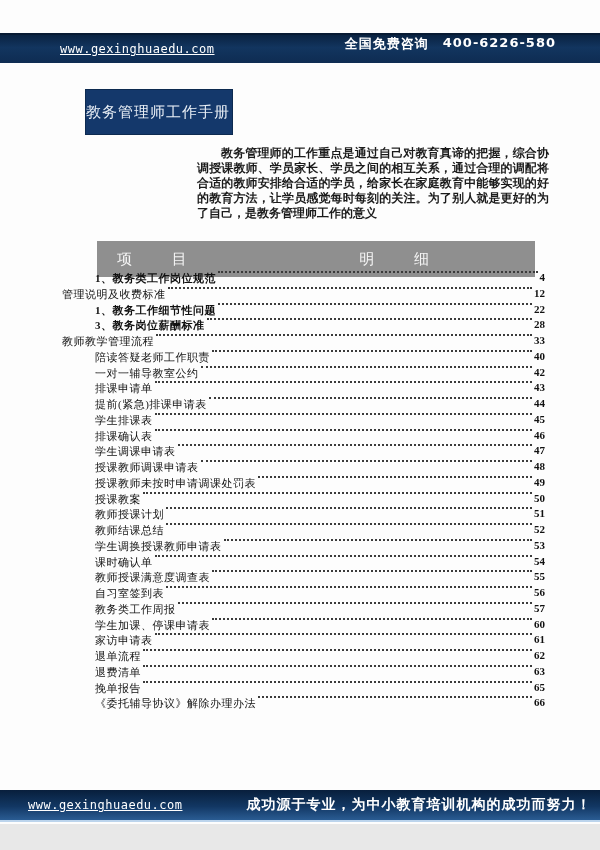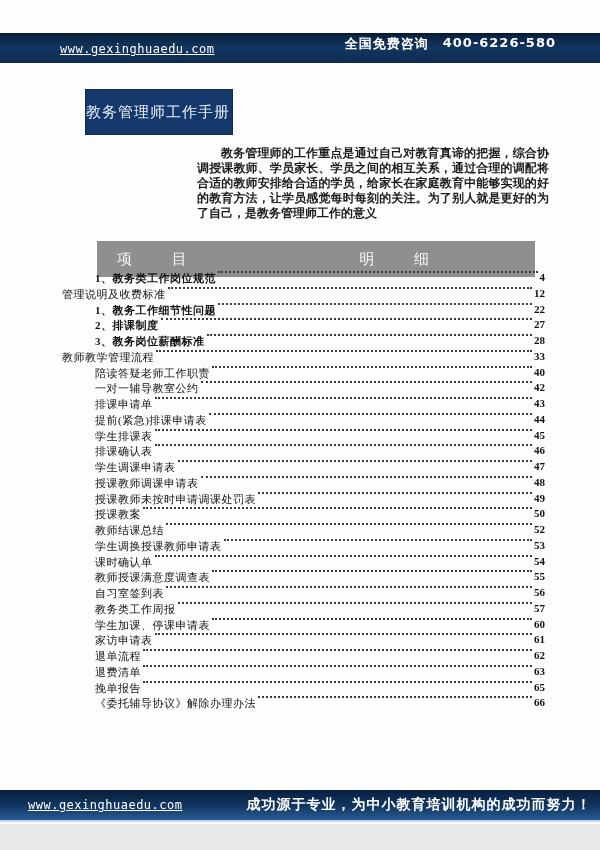--- a/index.html
+++ b/index.html
@@ -135,25 +135,20 @@
     <span class="toc-label">管理说明及收费标准</span>
     <span class="toc-leader"></span>
     <span class="toc-page">12</span>
   </div>
     <div class="toc-row lvl1 bold">
     <span class="toc-label">1、教务工作细节性问题</span>
     <span class="toc-leader"></span>
     <span class="toc-page">22</span>
   </div>
     <div class="toc-row lvl1 bold">
-    <span class="toc-label">2、排课制度</span>
-    <span class="toc-leader"></span>
-    <span class="toc-page">27</span>
-  </div>
-    <div class="toc-row lvl1 bold">
     <span class="toc-label">3、教务岗位薪酬标准</span>
     <span class="toc-leader"></span>
     <span class="toc-page">28</span>
   </div>
     <div class="toc-row lvl0">
     <span class="toc-label">教师教学管理流程</span>
     <span class="toc-leader"></span>
     <span class="toc-page">33</span>
   </div>
     <div class="toc-row lvl1">
@@ -198,20 +193,25 @@
   </div>
     <div class="toc-row lvl1">
     <span class="toc-label">授课教师未按时申请调课处罚表</span>
     <span class="toc-leader"></span>
     <span class="toc-page">49</span>
   </div>
     <div class="toc-row lvl1">
     <span class="toc-label">授课教案</span>
     <span class="toc-leader"></span>
     <span class="toc-page">50</span>
+  </div>
+    <div class="toc-row lvl1">
+    <span class="toc-label">教师授课计划</span>
+    <span class="toc-leader"></span>
+    <span class="toc-page">51</span>
   </div>
     <div class="toc-row lvl1">
     <span class="toc-label">教师结课总结</span>
     <span class="toc-leader"></span>
     <span class="toc-page">52</span>
   </div>
     <div class="toc-row lvl1">
     <span class="toc-label">学生调换授课教师申请表</span>
     <span class="toc-leader"></span>
     <span class="toc-page">53</span>

